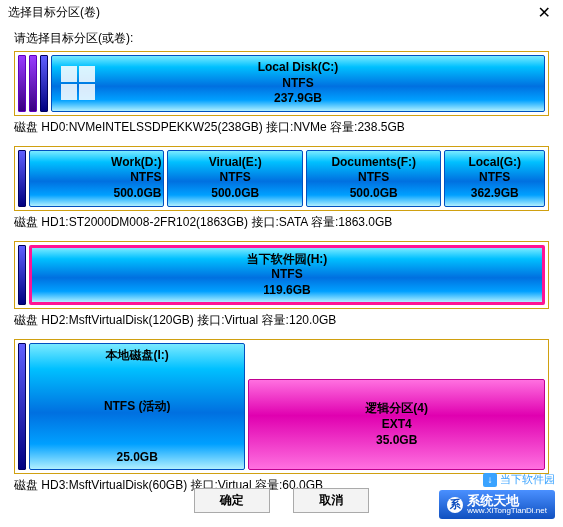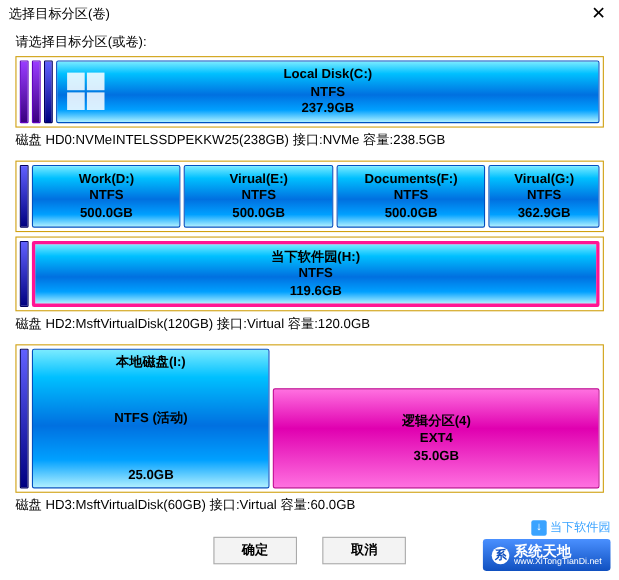--- a/index.html
+++ b/index.html
@@ -54,41 +54,42 @@
           <div>Local Disk(C:)</div>
           <div>NTFS</div>
           <div>237.9GB</div>
         </div>
       </div>
       <div class="disk-info">磁盘 HD0:NVMeINTELSSDPEKKW25(238GB)  接口:NVMe  容量:238.5GB</div>
     </div>
     <div class="disk-group">
       <div class="disk-bar">
         <div class="sysres2"></div>
-        <div class="part" style="flex: 1 1 0%;">
+        <div class="part" style="flex: 1 1 0%; align-items: flex-end;">
           <div>Work(D:)</div>
           <div>NTFS</div>
           <div>500.0GB</div>
         </div>
         <div class="part" style="flex: 1 1 0%;">
           <div>Virual(E:)</div>
           <div>NTFS</div>
           <div>500.0GB</div>
         </div>
         <div class="part" style="flex: 1 1 0%;">
           <div>Documents(F:)</div>
           <div>NTFS</div>
           <div>500.0GB</div>
         </div>
         <div class="part" style="flex: 0.73 1 0%;">
-          <div>Virual(G:)</div>
+          <div>Local(G:)</div>
           <div>NTFS</div>
           <div>362.9GB</div>
         </div>
       </div>
+      <div class="disk-info">磁盘 HD1:ST2000DM008-2FR102(1863GB)  接口:SATA  容量:1863.0GB</div>
     </div>
     <div class="disk-group">
       <div class="disk-bar">
         <div class="sysres2"></div>
         <div class="part sel" style="flex: 1 1 0%;">
           <div>当下软件园(H:)</div>
           <div>NTFS</div>
           <div>119.6GB</div>
         </div>
       </div>

